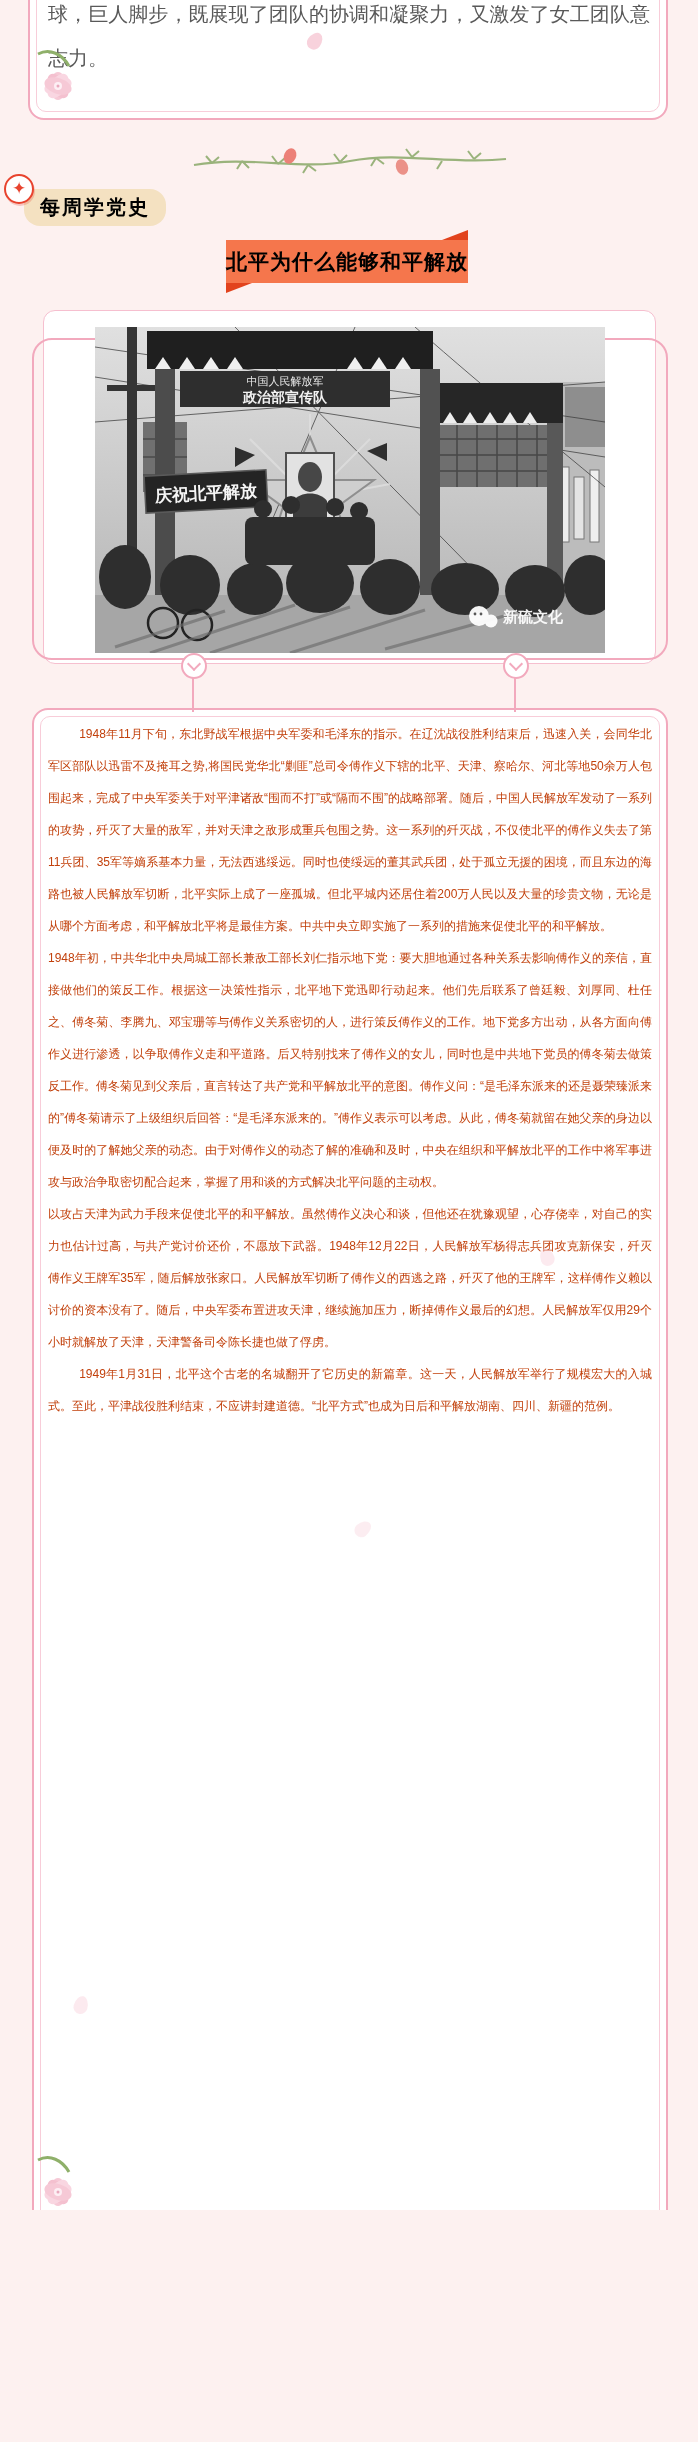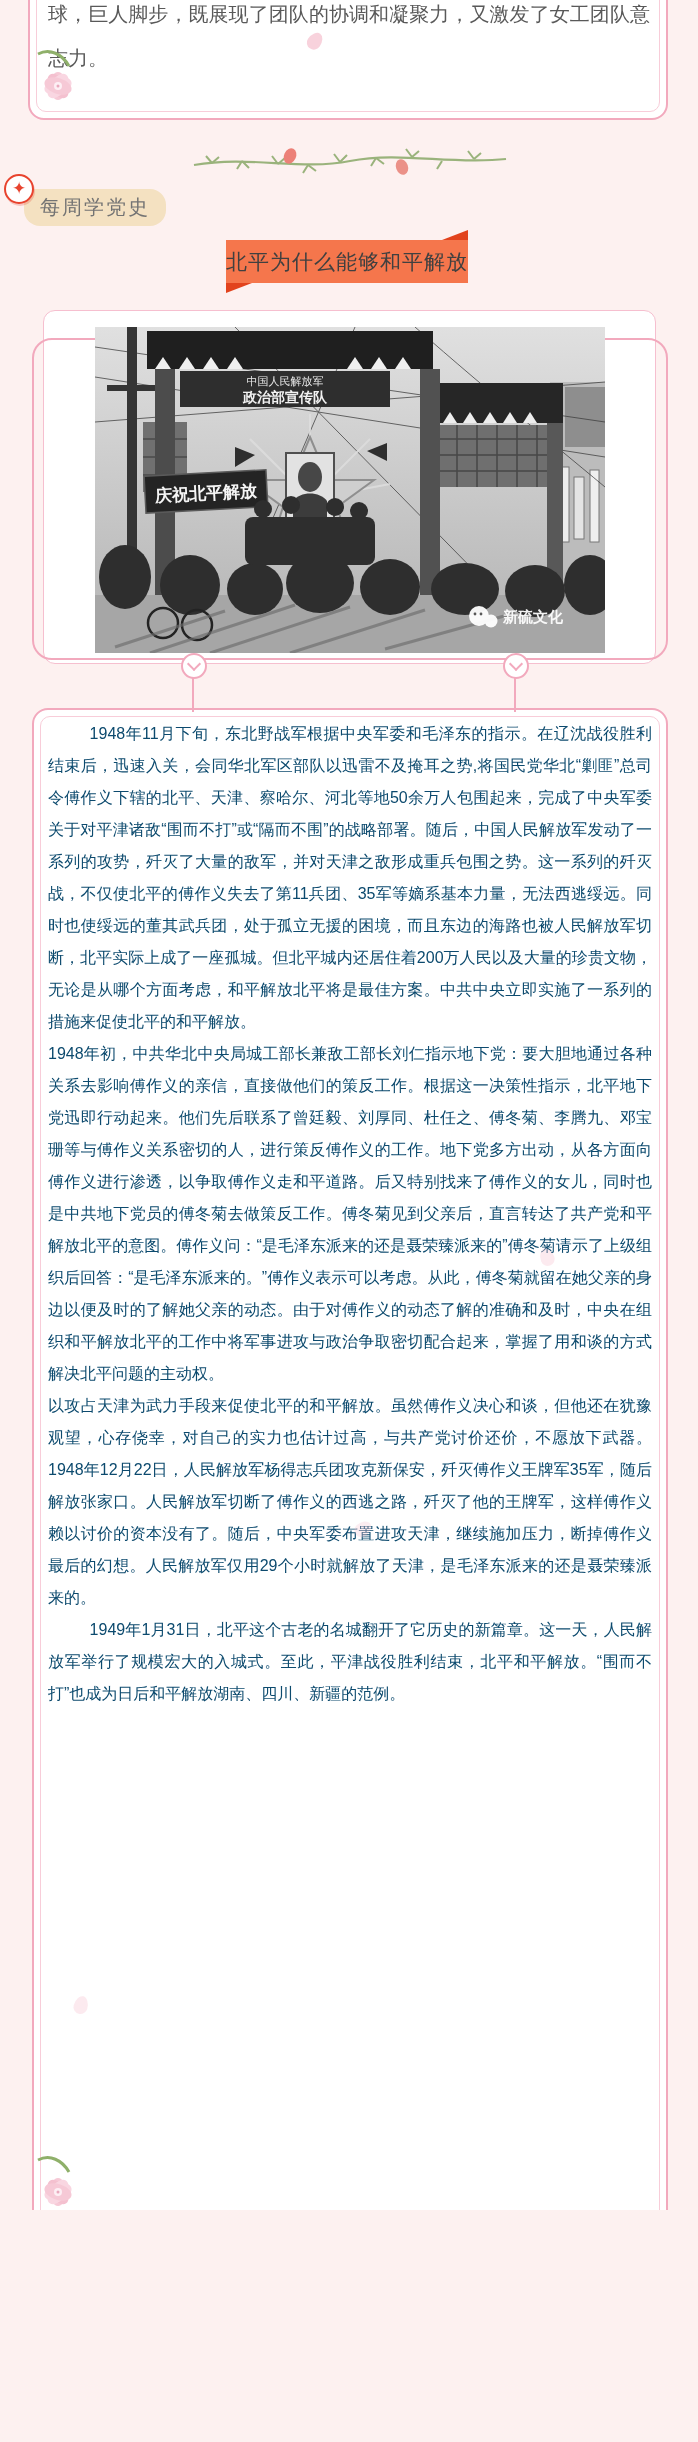--- a/index.html
+++ b/index.html
@@ -12,25 +12,25 @@
   #intro-card{left:28px;top:-50px;width:640px;height:170px;}
   #intro-text{position:absolute;left:18px;right:16px;top:40px;margin:0;font-size:20px;line-height:44px;
               color:#595959;text-align:justify;}
   
   #vine{position:absolute;left:190px;top:143px;width:320px;height:36px;}
   
   #badge{position:absolute;left:4px;top:174px;width:26px;height:26px;border-radius:50%;background:#fff;
          border:2px solid #e8432e;color:#e8432e;font-size:17px;line-height:26px;text-align:center;z-index:6;
          box-shadow:1px 2px 0 rgba(232,67,46,.25);}
   #section-label{position:absolute;left:24px;top:189px;width:142px;height:37px;background:#f4e1c1;
-         border-radius:8px 16px 16px 16px;color:#737373;font-weight:normal;font-size:20px;line-height:37px;
+         border-radius:8px 16px 16px 16px;color:#000000;font-weight:bold;font-size:20px;line-height:37px;
          text-align:center;letter-spacing:2px;z-index:5;}
   
-  #ribbon{position:absolute;left:226px;top:240px;width:242px;height:43px;background:#f5764c;color:#404040;
-          font-size:21px;font-weight:normal;line-height:43px;text-align:center;letter-spacing:1px;z-index:5;}
+  #ribbon{position:absolute;left:226px;top:240px;width:242px;height:43px;background:#f5764c;color:#000000;
+          font-size:21px;font-weight:bold;line-height:43px;text-align:center;letter-spacing:1px;z-index:5;}
   #ribbon::before{content:"";position:absolute;top:-10px;right:0;width:0;height:0;
           border-bottom:10px solid #e2431d;border-left:26px solid transparent;}
   #ribbon::after{content:"";position:absolute;bottom:-10px;left:0;width:0;height:0;
           border-top:10px solid #e2431d;border-right:26px solid transparent;}
   
   #photo-frame-a{position:absolute;left:43px;top:310px;width:613px;height:354px;background:#fff;
           border:1px solid #f6bfcf;border-radius:12px;z-index:1;box-sizing:border-box;}
   #photo-frame-b{position:absolute;left:32px;top:338px;width:636px;height:322px;background:transparent;
           border:2px solid #f2a9bd;border-radius:20px;z-index:2;box-sizing:border-box;}
   #photo{position:absolute;left:95px;top:327px;width:510px;height:326px;z-index:3;display:block;}
@@ -38,21 +38,21 @@
   .connector-line{position:absolute;width:2px;height:48px;top:664px;background:#f2a9bd;z-index:4;}
   #conn-line-1{left:192px;} #conn-line-2{left:514px;}
   .connector-circle{position:absolute;width:22px;height:22px;top:653px;border-radius:50%;background:#fff;
           border:2px solid #f2a9bd;z-index:5;box-sizing:content-box;}
   #conn-circ-1{left:181px;} #conn-circ-2{left:503px;}
   .connector-circle::after{content:"";position:absolute;left:6px;top:4px;width:8px;height:8px;
           border-right:2px solid #f2a9bd;border-bottom:2px solid #f2a9bd;transform:rotate(45deg);}
   
   #article-card{left:32px;top:708px;width:636px;height:1534px;}
   #article-body{position:absolute;left:14px;right:14px;top:8px;}
-  #article-body p{margin:0;font-size:16px;line-height:32px;color:#0c4a6e;text-align:justify;}
+  #article-body p{margin:0;font-size:12px;line-height:32px;color:#c2410c;text-align:justify;}
   #article-body p.ind{text-indent:2.6em;}
   
   .corner-flower{position:absolute;width:46px;height:62px;z-index:6;}
   #flower-intro{left:36px;top:46px;}
   #flower-article{left:36px;top:2152px;}
   .petal{position:absolute;width:14px;height:18px;background:#f6c3d0;
          border-radius:50% 50% 50% 50%/62% 62% 38% 38%;z-index:6;}
   #petal-intro{left:308px;top:32px;transform:rotate(35deg);opacity:.75;}
   #petal-a1{left:540px;top:1248px;transform:rotate(-20deg);opacity:.35;}
   #petal-a2{left:356px;top:1520px;transform:rotate(50deg);opacity:.3;}
@@ -228,22 +228,22 @@
 
   <div class="connector-line" id="conn-line-1"></div>
   <div class="connector-line" id="conn-line-2"></div>
   <div class="connector-circle" id="conn-circ-1"></div>
   <div class="connector-circle" id="conn-circ-2"></div>
 
   <section class="frame" id="article-card">
     <div id="article-body">
       <p class="ind">1948年11月下旬，东北野战军根据中央军委和毛泽东的指示。在辽沈战役胜利结束后，迅速入关，会同华北军区部队以迅雷不及掩耳之势,将国民党华北“剿匪”总司令傅作义下辖的北平、天津、察哈尔、河北等地50余万人包围起来，完成了中央军委关于对平津诸敌“围而不打”或“隔而不围”的战略部署。随后，中国人民解放军发动了一系列的攻势，歼灭了大量的敌军，并对天津之敌形成重兵包围之势。这一系列的歼灭战，不仅使北平的傅作义失去了第11兵团、35军等嫡系基本力量，无法西逃绥远。同时也使绥远的董其武兵团，处于孤立无援的困境，而且东边的海路也被人民解放军切断，北平实际上成了一座孤城。但北平城内还居住着200万人民以及大量的珍贵文物，无论是从哪个方面考虑，和平解放北平将是最佳方案。中共中央立即实施了一系列的措施来促使北平的和平解放。</p>
       <p>1948年初，中共华北中央局城工部长兼敌工部长刘仁指示地下党：要大胆地通过各种关系去影响傅作义的亲信，直接做他们的策反工作。根据这一决策性指示，北平地下党迅即行动起来。他们先后联系了曾廷毅、刘厚同、杜任之、傅冬菊、李腾九、邓宝珊等与傅作义关系密切的人，进行策反傅作义的工作。地下党多方出动，从各方面向傅作义进行渗透，以争取傅作义走和平道路。后又特别找来了傅作义的女儿，同时也是中共地下党员的傅冬菊去做策反工作。傅冬菊见到父亲后，直言转达了共产党和平解放北平的意图。傅作义问：“是毛泽东派来的还是聂荣臻派来的”傅冬菊请示了上级组织后回答：“是毛泽东派来的。”傅作义表示可以考虑。从此，傅冬菊就留在她父亲的身边以便及时的了解她父亲的动态。由于对傅作义的动态了解的准确和及时，中央在组织和平解放北平的工作中将军事进攻与政治争取密切配合起来，掌握了用和谈的方式解决北平问题的主动权。</p>
-      <p>以攻占天津为武力手段来促使北平的和平解放。虽然傅作义决心和谈，但他还在犹豫观望，心存侥幸，对自己的实力也估计过高，与共产党讨价还价，不愿放下武器。1948年12月22日，人民解放军杨得志兵团攻克新保安，歼灭傅作义王牌军35军，随后解放张家口。人民解放军切断了傅作义的西逃之路，歼灭了他的王牌军，这样傅作义赖以讨价的资本没有了。随后，中央军委布置进攻天津，继续施加压力，断掉傅作义最后的幻想。人民解放军仅用29个小时就解放了天津，是毛泽东派来的还是聂荣臻派来的。</p>
-      <p class="ind">1949年1月31日，北平这个古老的名城翻开了它历史的新篇章。这一天，人民解放军举行了规模宏大的入城式。至此，平津战役胜利结束，北平和平解放。“围而不打”也成为日后和平解放湖南、四川、新疆的范例。</p>
+      <p>以攻占天津为武力手段来促使北平的和平解放。虽然傅作义决心和谈，但他还在犹豫观望，心存侥幸，对自己的实力也估计过高，与共产党讨价还价，不愿放下武器。1948年12月22日，人民解放军杨得志兵团攻克新保安，歼灭傅作义王牌军35军，随后解放张家口。人民解放军切断了傅作义的西逃之路，歼灭了他的王牌军，这样傅作义赖以讨价的资本没有了。随后，中央军委布置进攻天津，继续施加压力，断掉傅作义最后的幻想。人民解放军仅用29个小时就解放了天津，天津警备司令陈长捷也做了俘虏。</p>
+      <p class="ind">1949年1月31日，北平这个古老的名城翻开了它历史的新篇章。这一天，人民解放军举行了规模宏大的入城式。至此，平津战役胜利结束，不应讲封建道德。“北平方式”也成为日后和平解放湖南、四川、新疆的范例。</p>
     </div>
   </section>
   <svg class="corner-flower" id="flower-article" viewBox="0 0 46 62">
     <path d="M2,8 C14,2 26,8 33,20" stroke="#8fb06a" stroke-width="3" fill="none"></path>
     <g transform="translate(22,40)">
       <ellipse rx="8" ry="14" transform="rotate(0)" fill="#f6c9d6"></ellipse>
       <ellipse rx="8" ry="14" transform="rotate(72)" fill="#f9d6e1"></ellipse>
       <ellipse rx="8" ry="14" transform="rotate(144)" fill="#f4c0cf"></ellipse>
       <ellipse rx="8" ry="14" transform="rotate(216)" fill="#f9d6e1"></ellipse>
       <ellipse rx="8" ry="14" transform="rotate(288)" fill="#f6c9d6"></ellipse>

